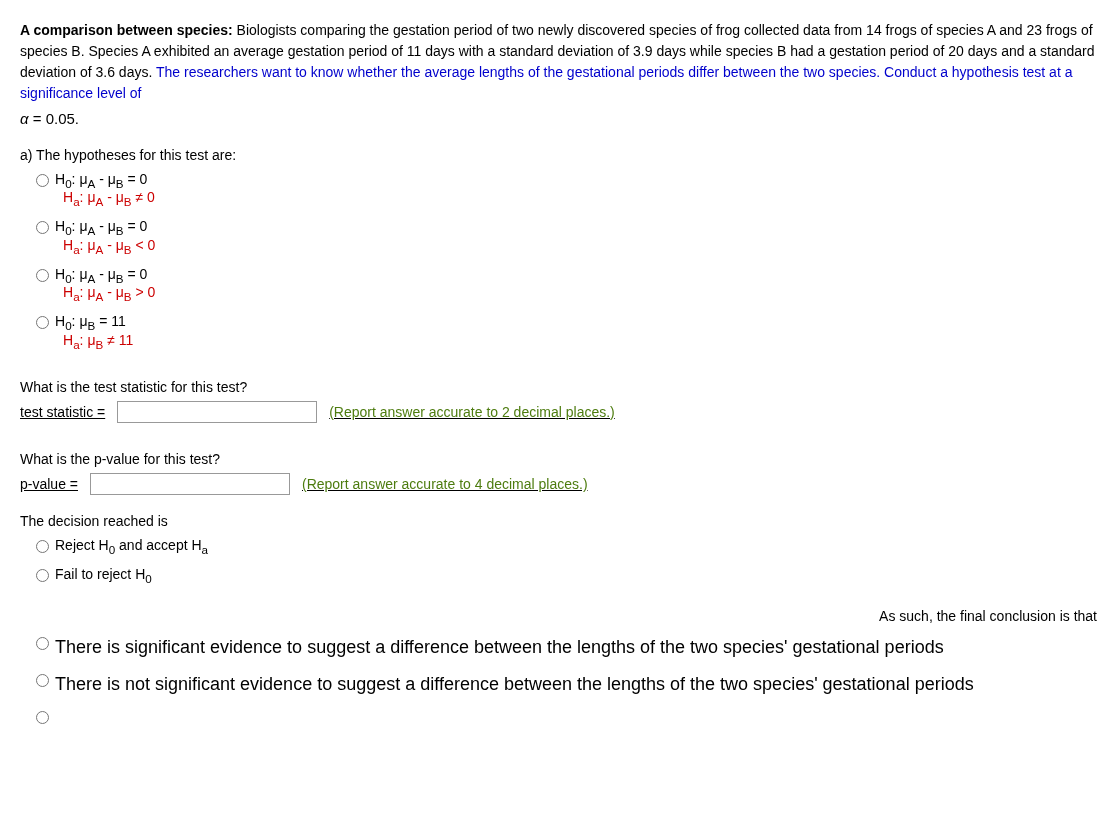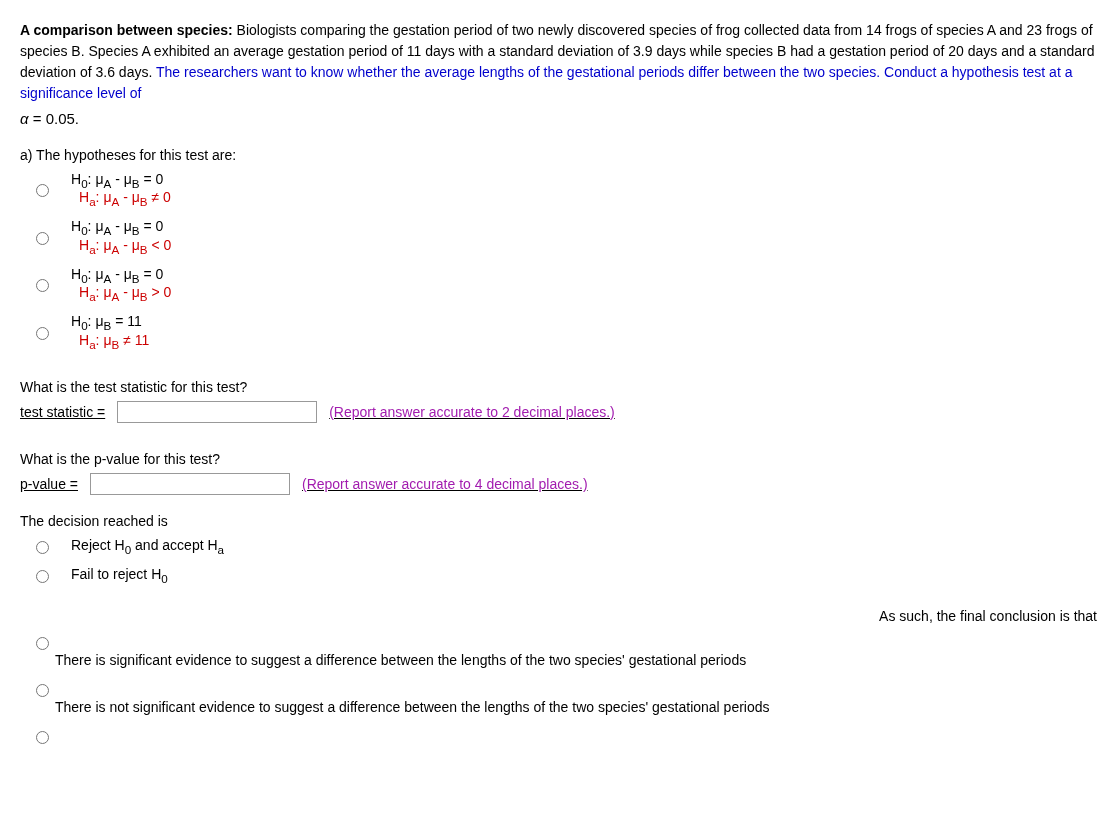--- a/index.html
+++ b/index.html
@@ -33,23 +33,22 @@
       margin-top: 16px;
       margin-bottom: 8px;
       font-size: 14px;
     }
     .radio-group {
       margin-left: 16px;
       margin-bottom: 4px;
     }
     .radio-option {
       display: flex;
-      align-items: center;
+      align-items: flex-start;
       margin-bottom: 10px;
-      gap: 16px;
     }
     .radio-option input[type="radio"] {
       margin-top: 3px;
       margin-right: 6px;
       flex-shrink: 0;
     }
     .radio-label-block {
       display: flex;
       flex-direction: column;
     }
@@ -79,21 +78,21 @@
       white-space: nowrap;
     }
     .input-row input[type="text"] {
       width: 200px;
       border: 1px solid #999;
       padding: 2px 4px;
       font-size: 14px;
     }
     .report-note {
       font-size: 14px;
-      color: #a21caf;
+      color: #4d7c0f;
     }
     .decision-label {
       margin-top: 18px;
       margin-bottom: 8px;
       font-size: 14px;
     }
     .conclusion-label {
       margin-top: 24px;
       margin-bottom: 10px;
       font-size: 14px;
@@ -106,23 +105,22 @@
       display: flex;
       align-items: flex-start;
       margin-bottom: 10px;
     }
     .conclusion-option input[type="radio"] {
       margin-top: 3px;
       margin-right: 6px;
       flex-shrink: 0;
     }
     .conclusion-text {
-      font-size: 14px;
+      font-size: 18px;
       line-height: 1.5;
-      margin-top: 16px;
     }
   </style>
 </head>
 <body>
 
 <div class="intro-text">
   <b>A comparison between species:</b><span> Biologists comparing the gestation period of two newly discovered species of frog collected data from 14 frogs of species A and 23 frogs of species B. Species A exhibited an average gestation period of 11 days with a standard deviation of 3.9 days while species B had a gestation period of 20 days and a standard deviation of 3.6 days.</span><span class="highlight-blue"> The researchers want to know whether the average lengths of the gestational periods differ between the two species. Conduct a hypothesis test at a significance level of</span>
   <div class="alpha-line"><span><i>α</i> = 0.05.</span></div>
 </div>
 

